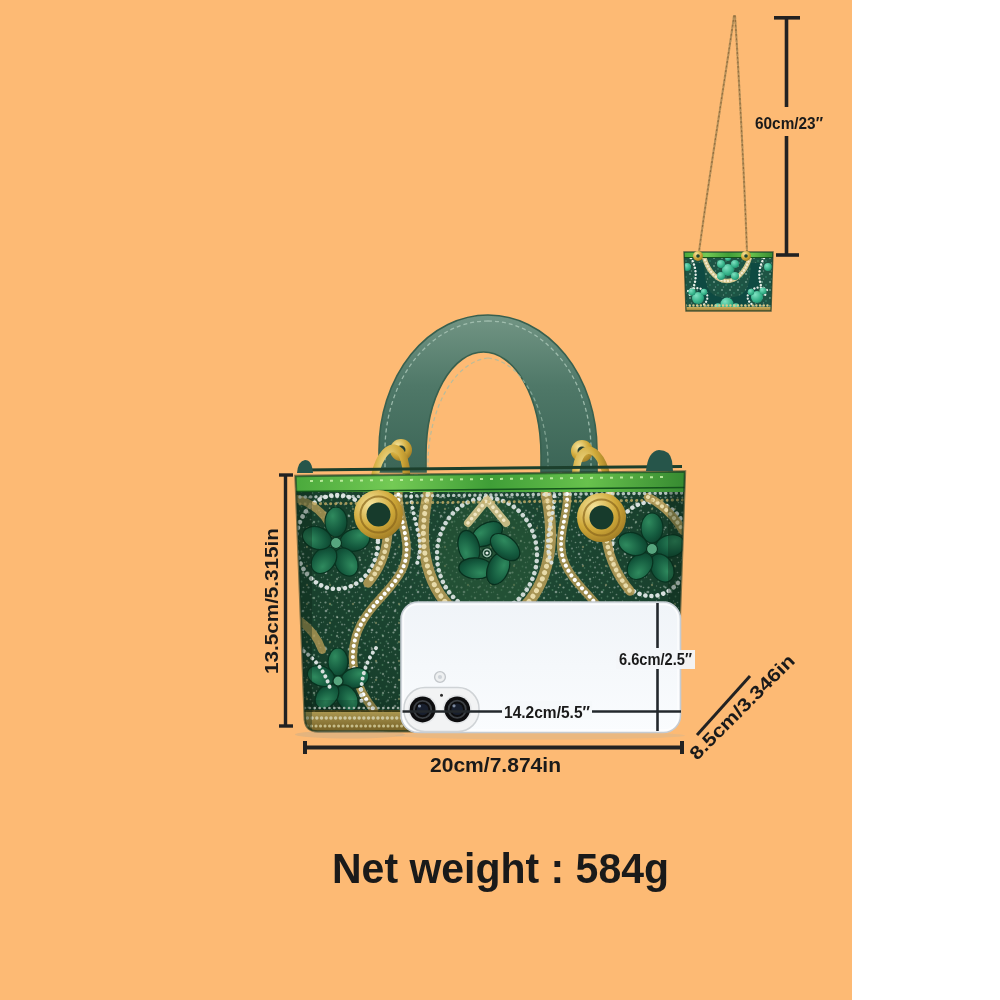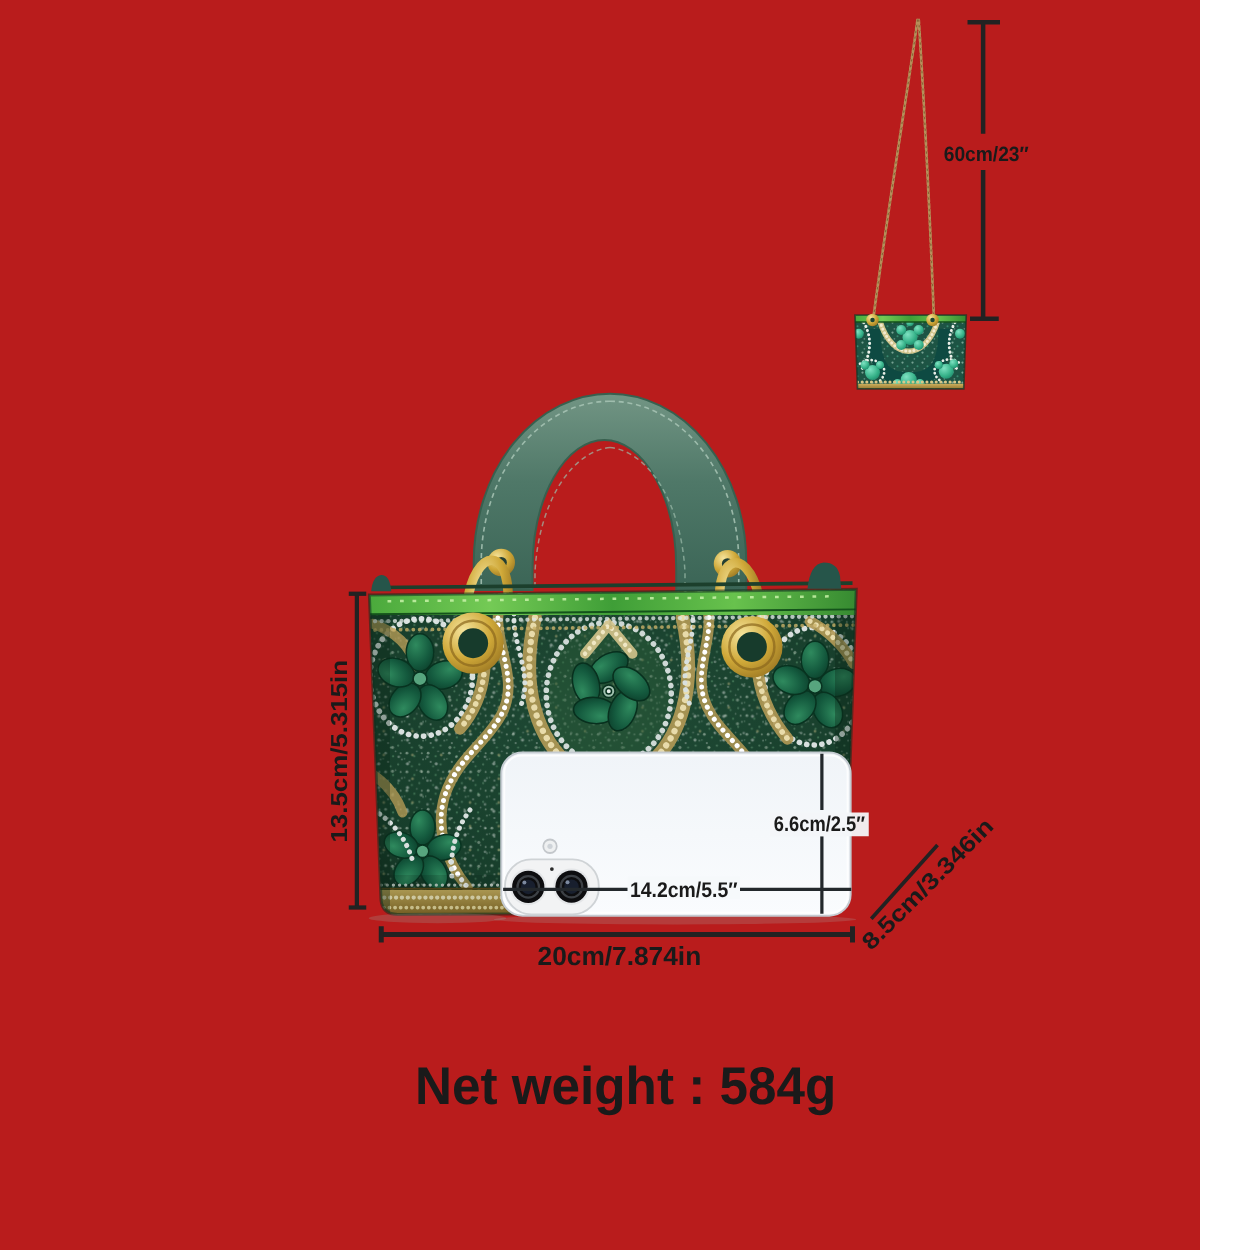--- a/index.html
+++ b/index.html
@@ -1,16 +1,16 @@
 <!DOCTYPE html>
 <html><head>
 <meta charset="utf-8">
 <style>
   html,body{margin:0;padding:0;background:#ffffff;}
-  #page{position:relative;width:960px;height:1000px;background:#b91c1c;overflow:hidden;}
+  #page{position:relative;width:852px;height:1000px;background:#fdba74;overflow:hidden;}
   svg{display:block;}
   text{font-family:"Liberation Sans",sans-serif;fill:#1a1a1a;}
 </style>
 </head>
 <body>
 <div id="page">
 <svg width="1000" height="1000" viewBox="0 0 1000 1000">
 <defs>
   <linearGradient id="handleGrad" x1="0" y1="0" x2="0" y2="1">
     <stop offset="0" stop-color="#729584"></stop>

